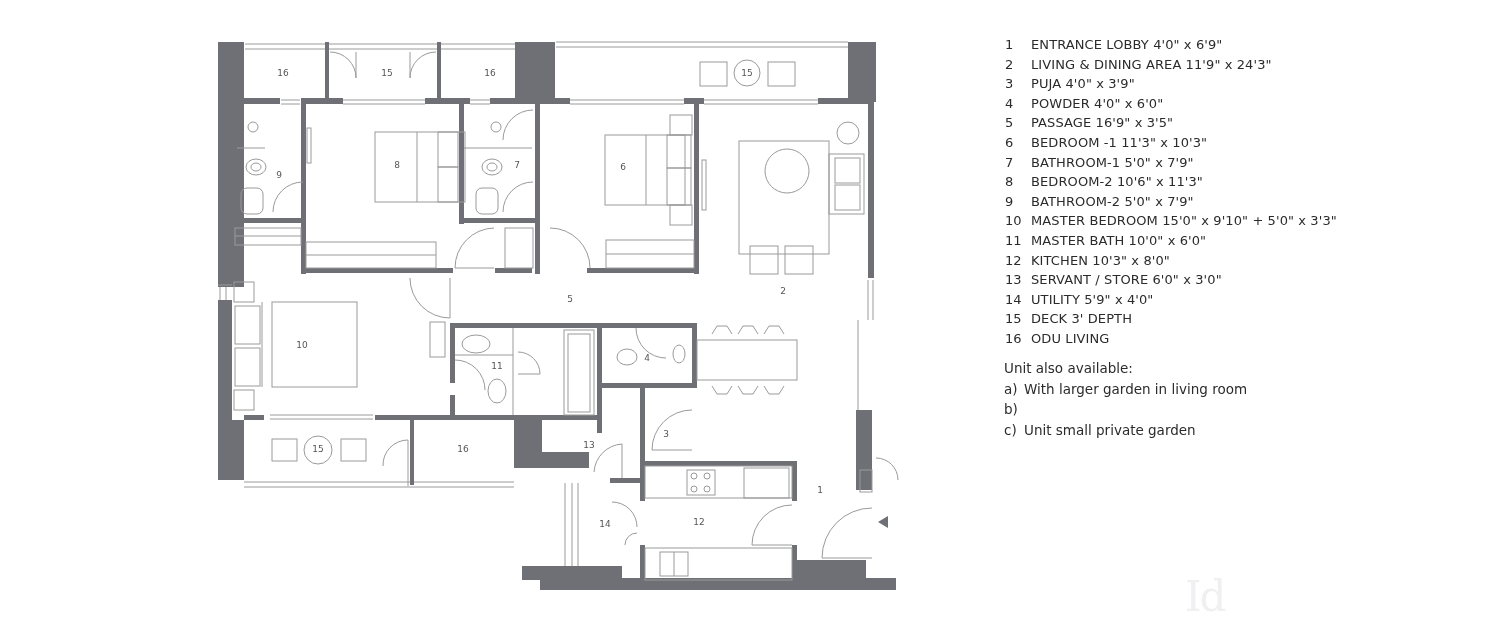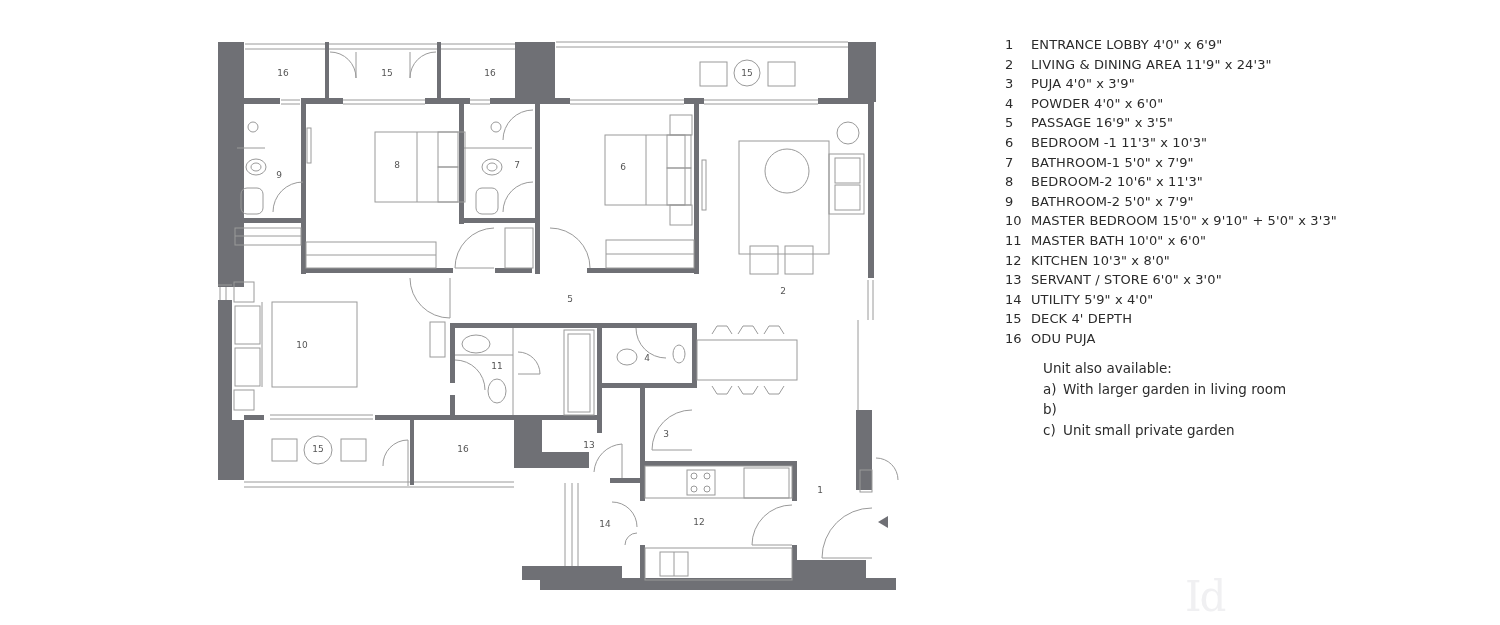--- a/index.html
+++ b/index.html
@@ -1,21 +1,21 @@
 <!DOCTYPE html>
 <html><head>
 <meta charset="utf-8">
 <style>
   html, body { margin:0; padding:0; background:#ffffff; }
   body { width:1500px; height:625px; position:relative; overflow:hidden; font-family:"DejaVu Sans", sans-serif; }
   #plan { position:absolute; left:0; top:0; width:1000px; height:625px; }
   .legend { position:absolute; left:1005px; top:35px; color:#2b2b2b; font-family:"DejaVu Sans", sans-serif; font-size:13px; line-height:19.6px; letter-spacing:0.1px; }
   .legend .row { display:flex; white-space:nowrap; }
   .legend .num { display:inline-block; width:26px; }
-  .notes { position:absolute; left:1043px; top:358px; color:#2b2b2b; font-size:13.5px; line-height:20.5px; }
+  .notes { position:absolute; left:1004px; top:358px; color:#2b2b2b; font-size:13.5px; line-height:20.5px; }
   .notes .row { display:flex; white-space:nowrap; }
   .notes .letter { display:inline-block; width:20px; }
   .notes .indent { padding-left:20px; }
   .watermark { position:absolute; left:1185px; top:572px; color:#f0f0f2; font-size:42px; font-family:"DejaVu Serif", serif; letter-spacing:-2px; }
   .rl { font-family:"DejaVu Sans", sans-serif; font-size:9px; fill:#555; text-anchor:middle; }
 </style>
 </head>
 <body>
 
 <svg id="plan" viewBox="0 0 1000 625" xmlns="http://www.w3.org/2000/svg">
@@ -326,25 +326,25 @@
   <div class="row">
       <span class="num">13</span>
       <span>SERVANT / STORE 6'0" x 3'0"</span>
     </div>
   <div class="row">
       <span class="num">14</span>
       <span>UTILITY 5'9" x 4'0"</span>
     </div>
   <div class="row">
       <span class="num">15</span>
-      <span>DECK 4' DEPTH</span>
+      <span>DECK 3' DEPTH</span>
     </div>
   <div class="row">
       <span class="num">16</span>
-      <span>ODU PUJA</span>
+      <span>ODU LIVING</span>
     </div>
 </div>
 
 <div class="notes">
   <div class="row">Unit also available:</div>
   <div class="row">
       <span class="letter">a)</span>
       <span>With larger garden in living room</span>
     </div>
   <div class="row">

